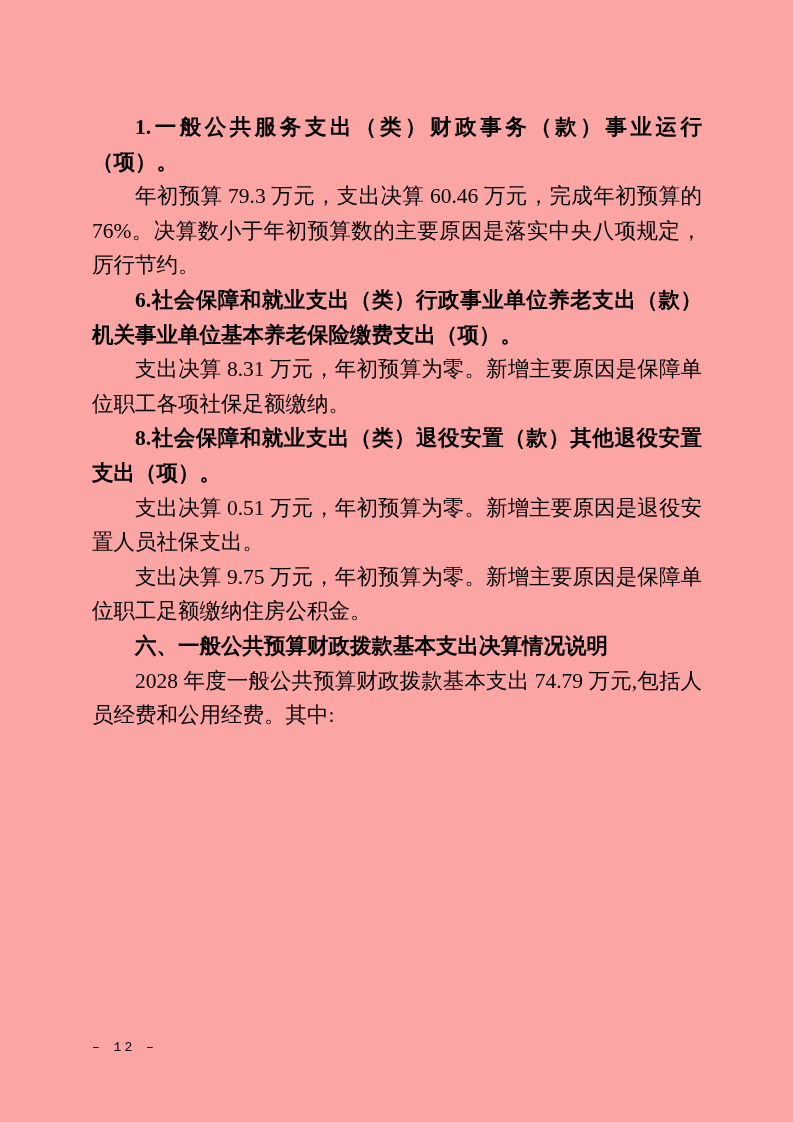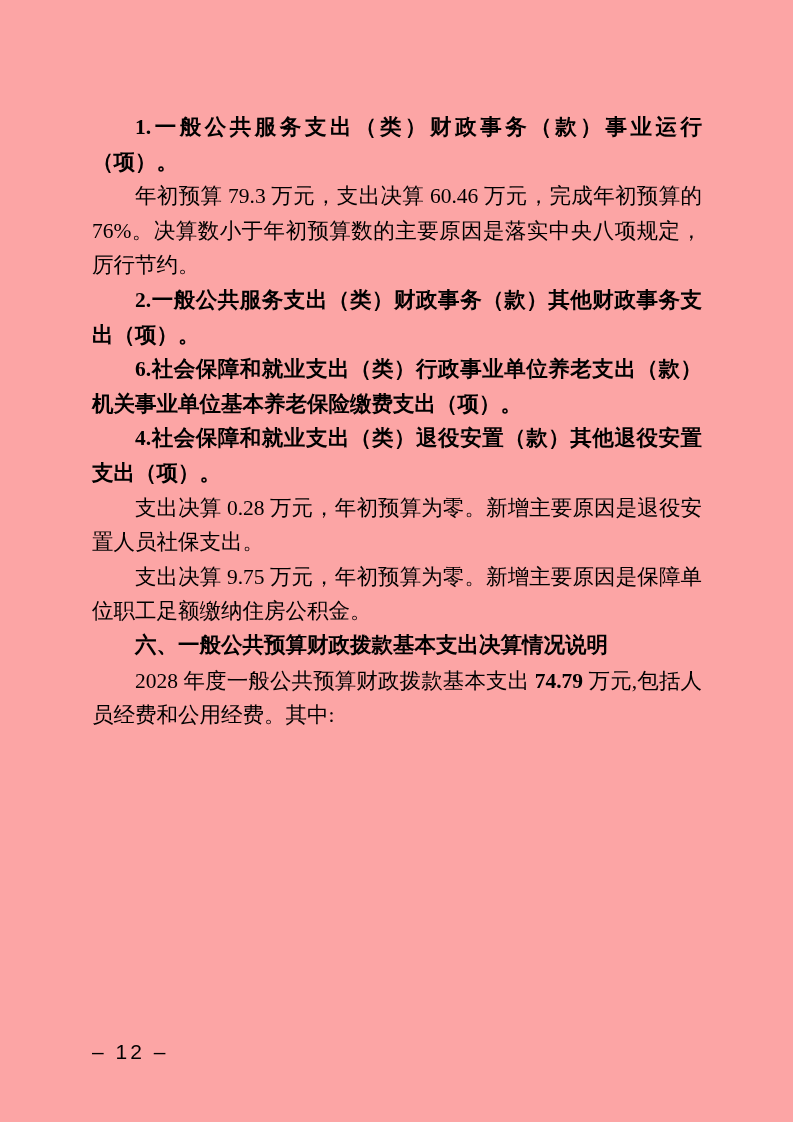--- a/index.html
+++ b/index.html
@@ -33,44 +33,44 @@
     text-align: justify;
     text-indent: 2em;
     color: #000000;
     font-family: "Liberation Serif", serif;
   }
   .h-num {
     font-weight: bold;
   }
   .h-section {
     font-weight: bold;
-    font-family: Liberation Mono, monospace;
+    font-family: Liberation Sans, sans-serif;
   }
   .bold {
-    font-weight: bold;
+    font-weight: normal;
   }
   .footer {
     position: absolute;
     left: 92px;
     top: 1040px;
-    font-size: 21px;
+    font-size: 13px;
     letter-spacing: 3px;
-    font-family: Liberation Sans, sans-serif;
+    font-family: Liberation Mono, monospace;
     color: #000000;
   }
 </style>
 </head>
 <body style="background: rgb(255, 255, 255);">
 
 <div class="page" style="background: #fca5a5; color: rgb(0, 0, 0); padding-left: 33px;">
   <div class="content">
       <p class="blk h-num"><span>1.一般公共服务支出（类）财政事务（款）事业运行（项）。</span></p>
       <p class="blk"><span>年初预算 79.3 万元，支出决算 60.46 万元，完成年初预算的 76%。决算数小于年初预算数的主要原因是落实中央八项规定，厉行节约。</span></p>
-      <p class="blk h-num"><span>2.一般公共服务支出（类）财政事务（款）其他财政事务支出（项）。</span></p>
       <p class="blk h-num"><span>6.社会保障和就业支出（类）行政事业单位养老支出（款）机关事业单位基本养老保险缴费支出（项）。</span></p>
-      <p class="blk h-num"><span>4.社会保障和就业支出（类）退役安置（款）其他退役安置支出（项）。</span></p>
-      <p class="blk"><span>支出决算 0.28 万元，年初预算为零。新增主要原因是退役安置人员社保支出。</span></p>
+      <p class="blk"><span>支出决算 8.31 万元，年初预算为零。新增主要原因是保障单位职工各项社保足额缴纳。</span></p>
+      <p class="blk h-num"><span>8.社会保障和就业支出（类）退役安置（款）其他退役安置支出（项）。</span></p>
+      <p class="blk"><span>支出决算 0.51 万元，年初预算为零。新增主要原因是退役安置人员社保支出。</span></p>
       <p class="blk"><span>支出决算 9.75 万元，年初预算为零。新增主要原因是保障单位职工足额缴纳住房公积金。</span></p>
       <p class="blk h-section"><span>六、一般公共预算财政拨款基本支出决算情况说明</span></p>
       <p class="blk"><span>2028 年度一般公共预算财政拨款基本支出 </span><span class="bold">74.79</span><span> 万元,包括人员经费和公用经费。其中:</span></p>
     </div>
   <div class="footer">– 12 –</div>
 </div>
 
 </body></html>

